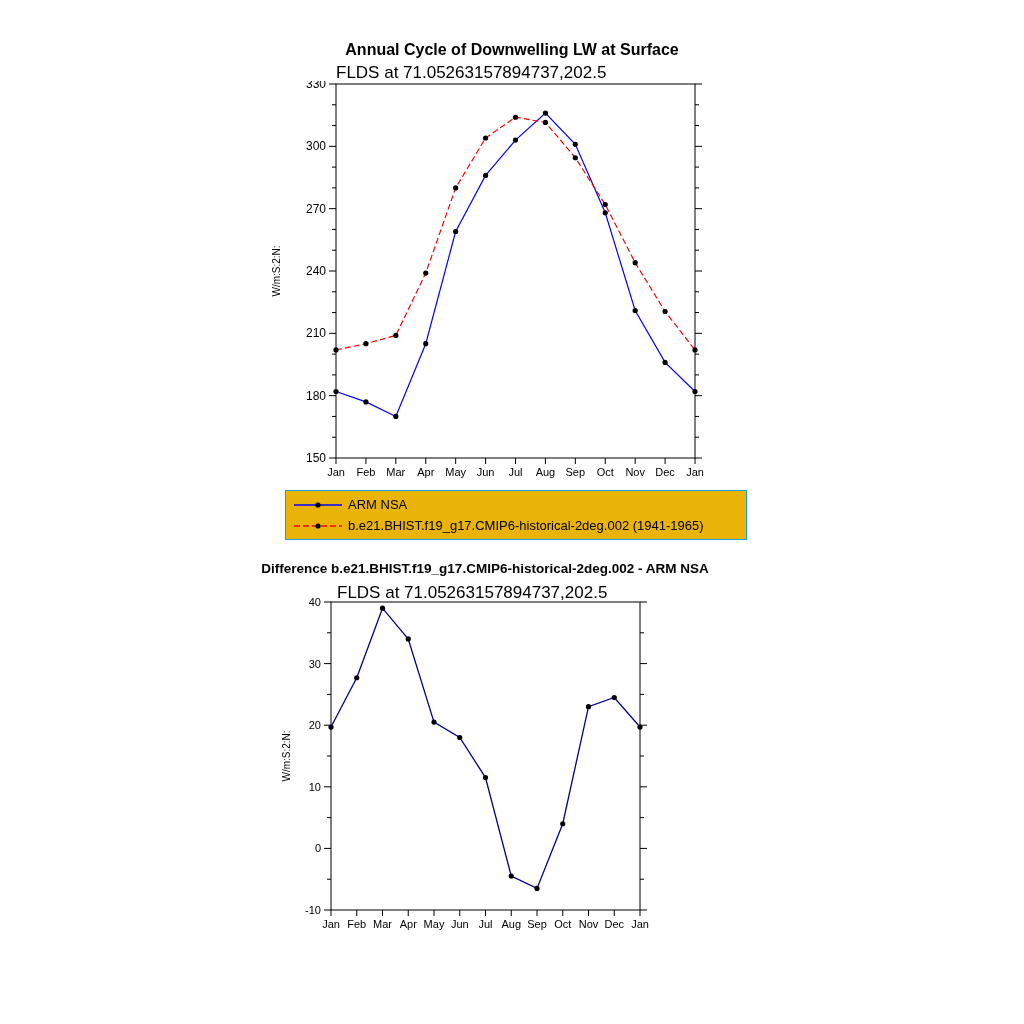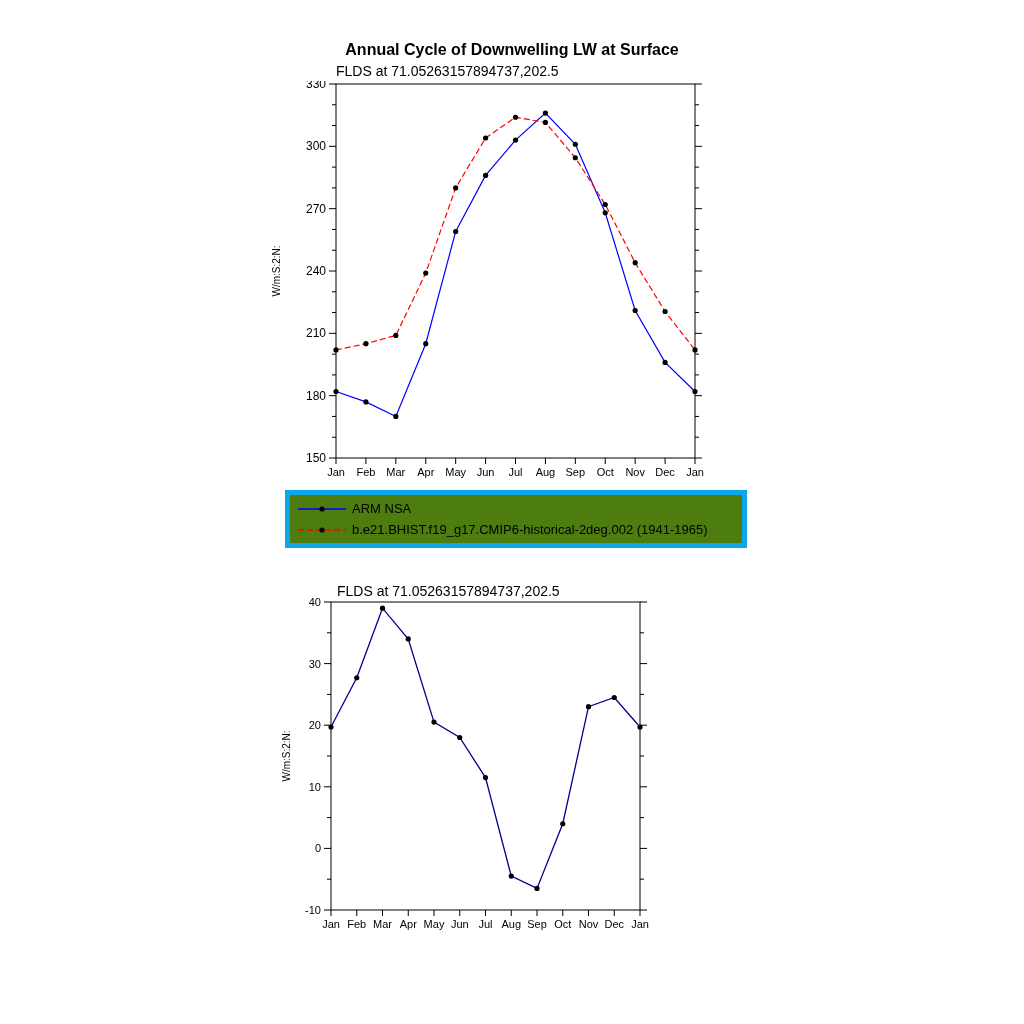--- a/index.html
+++ b/index.html
@@ -1,29 +1,29 @@
 <!DOCTYPE html>
 <html><head>
 <meta charset="utf-8">
 <style>
   html,body{margin:0;padding:0;background:#fff;}
   .page{position:relative;width:1024px;height:1024px;background:#ffffff;
         font-family:"Liberation Sans", sans-serif;color:#000;overflow:hidden;margin-top:36px;}
   .title{position:absolute;font-weight:bold;text-align:center;}
   .top-title{top:5px;left:0;width:1024px;font-size:16px;}
   .bottom-title{top:525px;left:0;width:970px;font-size:13.5px;}
-  .subtitle{position:absolute;font-size:14px;}
+  .subtitle{position:absolute;font-size:17px;}
   .top-subtitle{left:336px;top:27px;}
   .bottom-subtitle{left:337px;top:547px;}
   .chart-svg{position:absolute;}
   #chart1{left:270px;top:45px;}
   #chart2{left:270px;top:560px;}
   svg text{font-family:"Liberation Sans", sans-serif;fill:#000;}
   .legend{position:absolute;left:285px;top:454px;width:462px;box-sizing:border-box;
-          border:5px solid #0ea5e9;background:#4d7c0f;padding:3px 6px;}
+          border:1px solid #0ea5e9;background:#eab308;padding:3px 6px;}
   .legend-row{display:flex;align-items:center;gap:4px;height:21px;font-size:13px;}
   .legend-row circle{fill:#000;}
   .legend-row line{stroke-width:1.3;}
 </style>
 </head>
 <body>
 
 <div class="page">
 
   <div class="title top-title">Annual Cycle of Downwelling LW at Surface</div>
@@ -144,20 +144,21 @@
     </div>
     <div class="legend-row">
       <svg width="52" height="12">
         <line x1="2" y1="6" x2="50" y2="6" stroke="#ff0000" stroke-dasharray="6,3"></line>
         <circle cx="26" cy="6" r="2.6"></circle>
       </svg>
       <span>b.e21.BHIST.f19_g17.CMIP6-historical-2deg.002 (1941-1965)</span>
     </div>
   </div>
 
+  <div class="title bottom-title">Difference b.e21.BHIST.f19_g17.CMIP6-historical-2deg.002 - ARM NSA</div>
 
   <div class="subtitle bottom-subtitle">FLDS at 71.05263157894737,202.5</div>
 
   <svg id="chart2" class="chart-svg" width="440" height="335">
       <rect x="61" y="6" width="309" height="308" fill="none" stroke="#000" stroke-width="1"></rect>
       <line x1="61" y1="314" x2="54" y2="314" stroke="#000"></line>
       <line x1="370" y1="314" x2="377" y2="314" stroke="#000"></line>
       <text x="51" y="318" text-anchor="end" font-size="11">-10</text>
       <line x1="61" y1="252.4" x2="54" y2="252.4" stroke="#000"></line>
       <line x1="370" y1="252.4" x2="377" y2="252.4" stroke="#000"></line>

